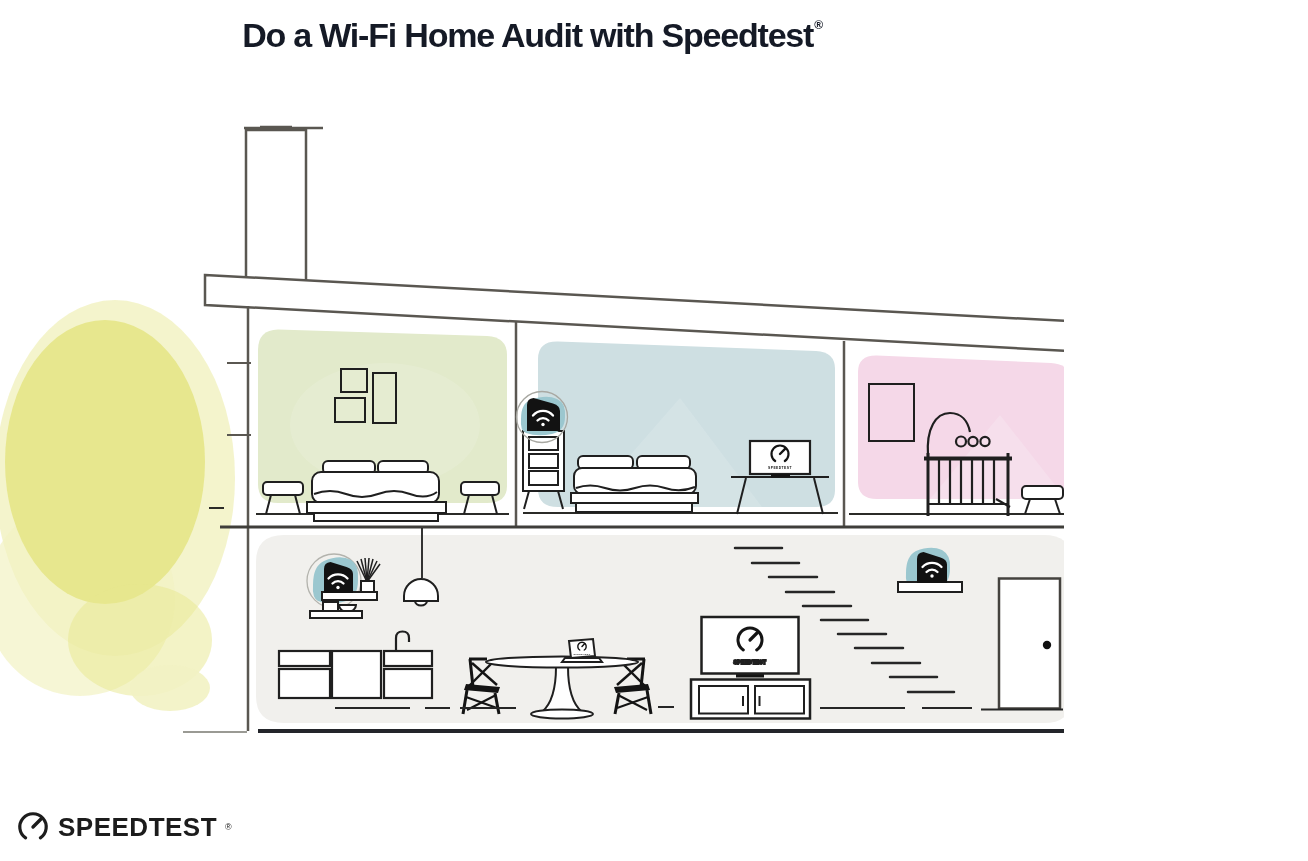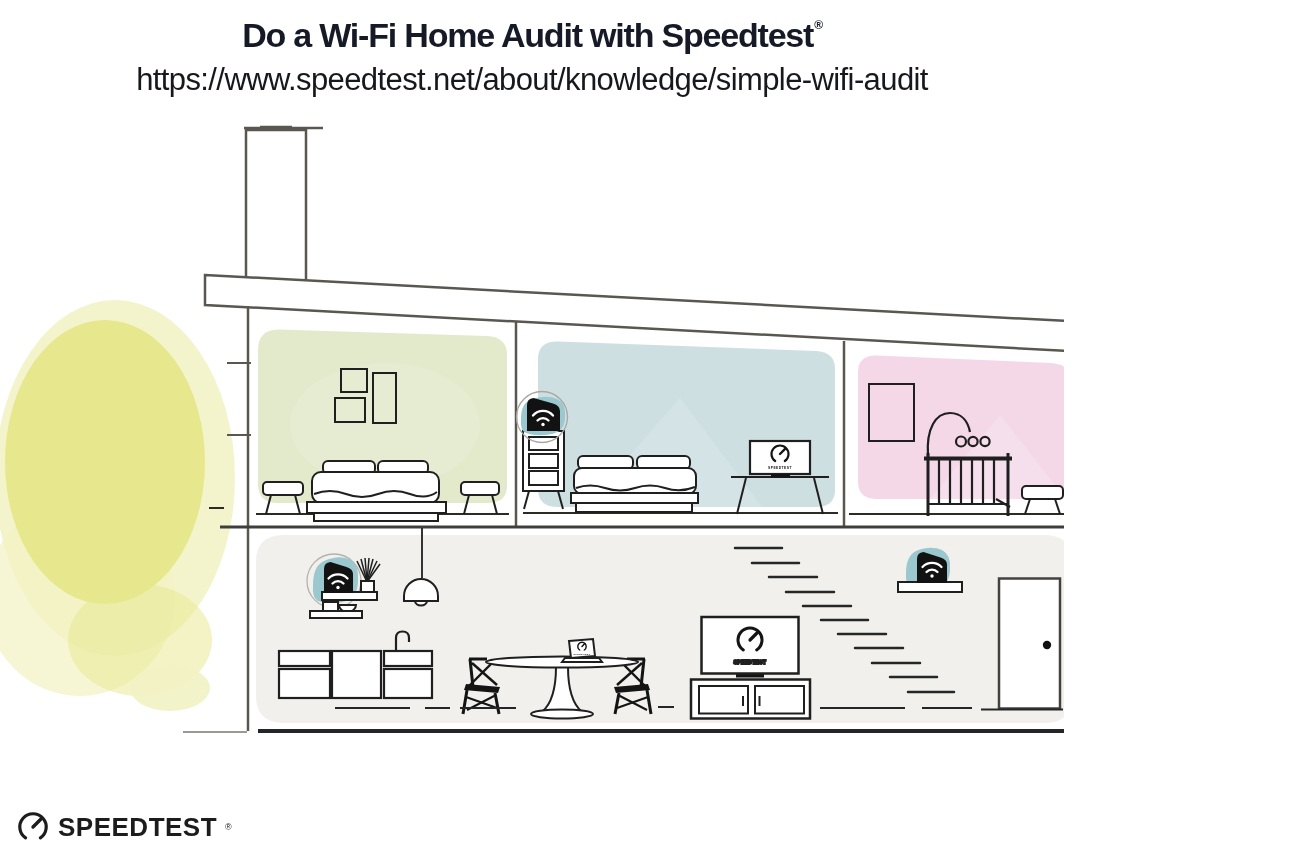--- a/index.html
+++ b/index.html
@@ -19,21 +19,20 @@
   .logo-ookla .k-wrap{margin:4px 1px 0 1px;}
   svg text.cap{font-family:"Liberation Sans", sans-serif;font-weight:bold;fill:#141414;}
 </style>
 </head>
 <body>
 
 <div class="canvas">
 
   <div class="title"><span>Do a Wi-Fi Home Audit with Speedtest</span><sup>®</sup></div>
 
-  <div class="url">https://www.speedtest.net/about/knowledge/simple-wifi-audit</div>
 
   <svg class="scene" width="1308" height="861" viewBox="0 0 1308 861">
 
     <g>
       <ellipse cx="115" cy="478" rx="120" ry="178" opacity="0.85" fill="#f2f2c3"></ellipse>
       <ellipse cx="80" cy="598" rx="95" ry="98" opacity="0.7" fill="#f2f2c3"></ellipse>
       <ellipse cx="105" cy="462" rx="100" ry="142" fill="#e7e78e"></ellipse>
       <ellipse cx="140" cy="640" rx="72" ry="56" opacity="0.5" fill="#e7e78e"></ellipse>
       <ellipse cx="170" cy="688" rx="40" ry="23" opacity="0.9" fill="#f2f2c3"></ellipse>
     </g>

